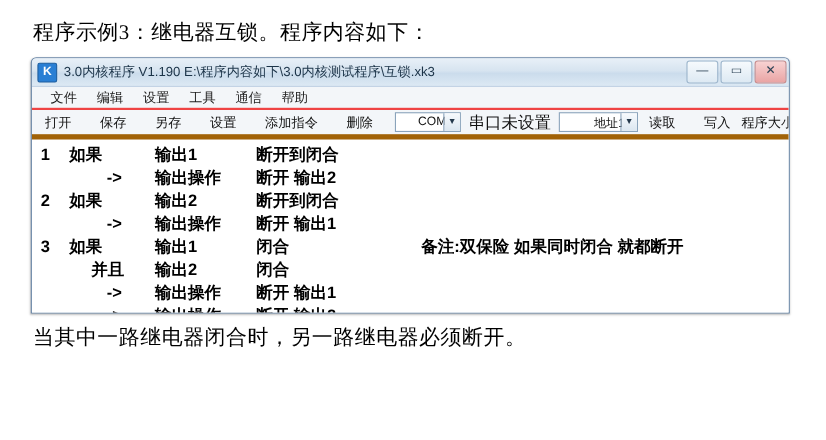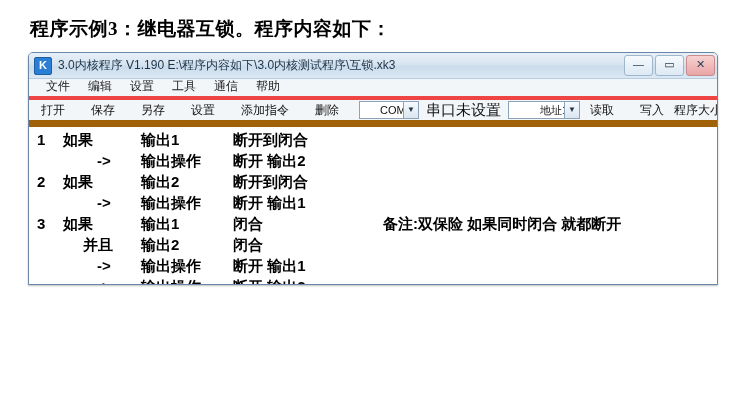--- a/index.html
+++ b/index.html
@@ -15,21 +15,21 @@
   }
   .page {
     position: relative;
     width: 751px;
     height: 400px;
   }
 
   
   .doc-line {
     font-family: "Liberation Serif", serif;
-    font-weight: bold;
+    font-weight: normal;
     color: #000000;
     font-size: 19px;
     letter-spacing: 0.5px;
     white-space: nowrap;
   }
   .intro-line {
     position: absolute;
     left: 30px;
     top: 16px;
   }
@@ -106,39 +106,39 @@
   }
   .win-btn.close {
     background: linear-gradient(to bottom, #f8d2d2, #e9a4a4);
     border-color: #c98b8b;
   }
 
   
   .menu-bar {
     height: 21px;
     background: #f3f6f9;
-    border-bottom: 4px solid #ef4444;
-    display: flex;
-    align-items: flex-end;
+    border-bottom: 2px solid #ef4444;
+    display: flex;
+    align-items: center;
     padding-left: 8px;
     box-sizing: border-box;
   }
   .menu-item {
     font-size: 12px;
     color: #1c1c1c;
     padding: 0 9px;
     line-height: 20px;
     white-space: nowrap;
   }
 
   
   .toolbar {
     height: 27px;
     background: #f3f6f9;
-    border-bottom: 7px solid #a16207;
+    border-bottom: 5px solid #a16207;
     display: flex;
     align-items: center;
     padding: 0 6px;
     box-sizing: border-box;
     gap: 4px;
   }
   .tb-btn {
     font-size: 12px;
     color: #111111;
     padding: 2px 5px;
@@ -344,15 +344,16 @@
         <div class="arrow-cell">-&gt;</div>
         <div class="c-obj">输出操作</div>
         <div class="c-act">断开  输出2</div>
         <div class="c-note"></div>
       </div>
 
     </div>
   </div>
 
   <div class="outro">
+    <div class="doc-line doc-block">当其中一路继电器闭合时，另一路继电器必须断开。</div>
   </div>
 
 </div>
 
 </body></html>

